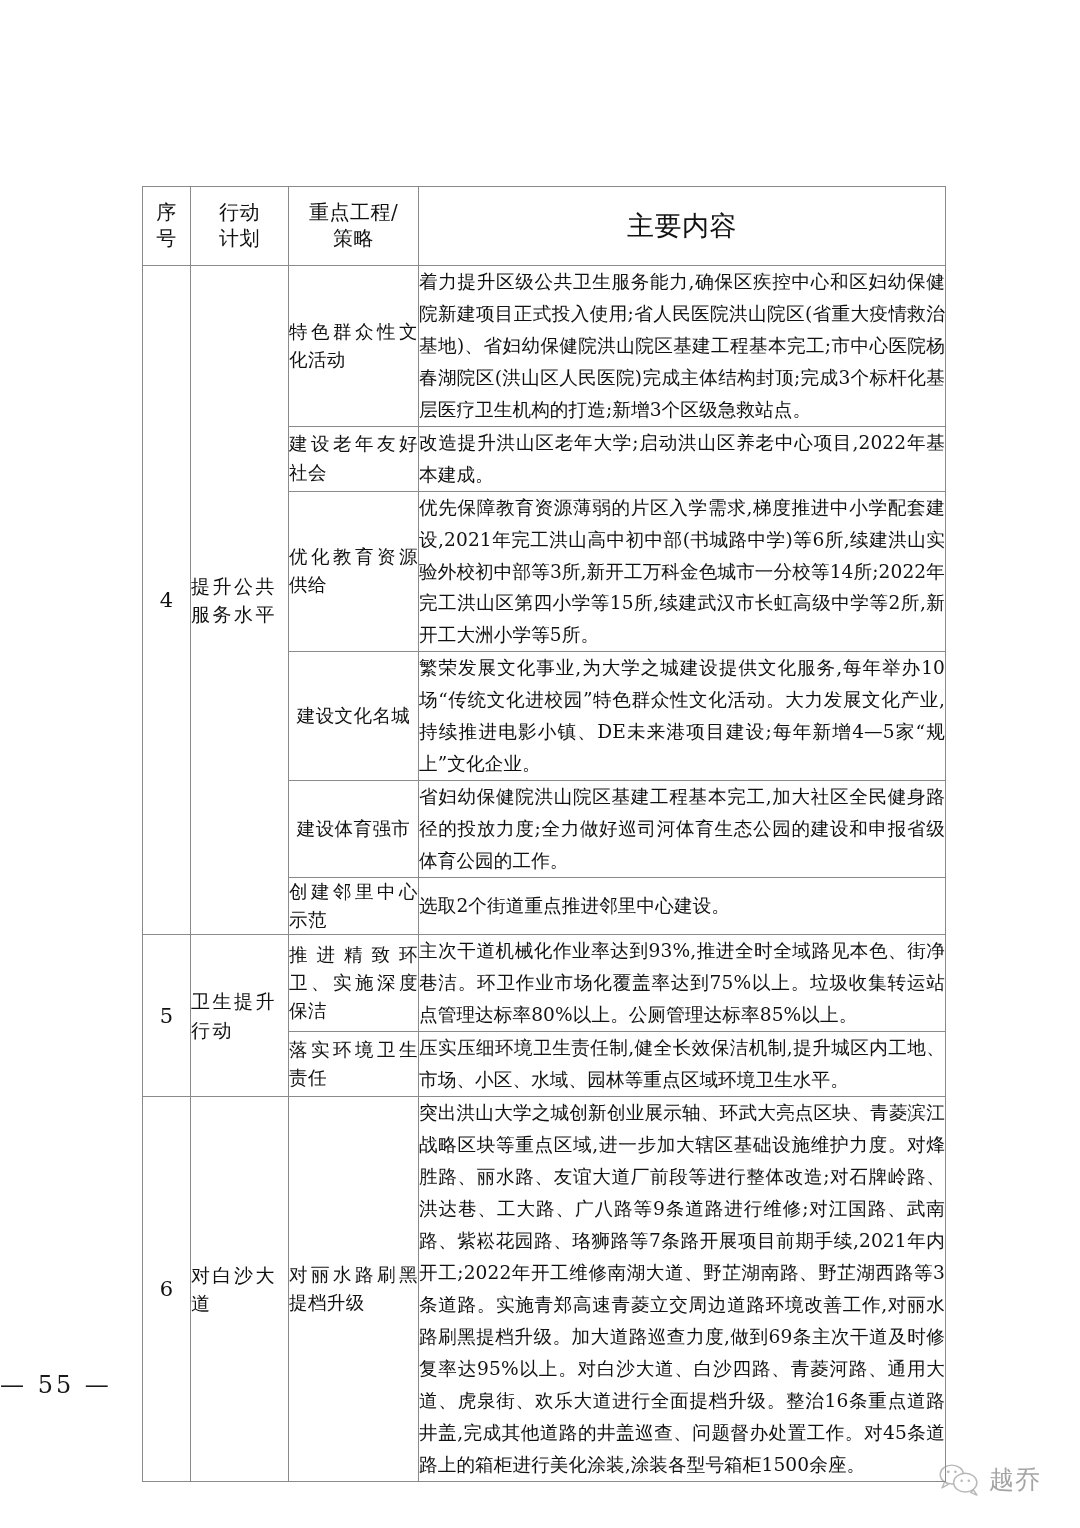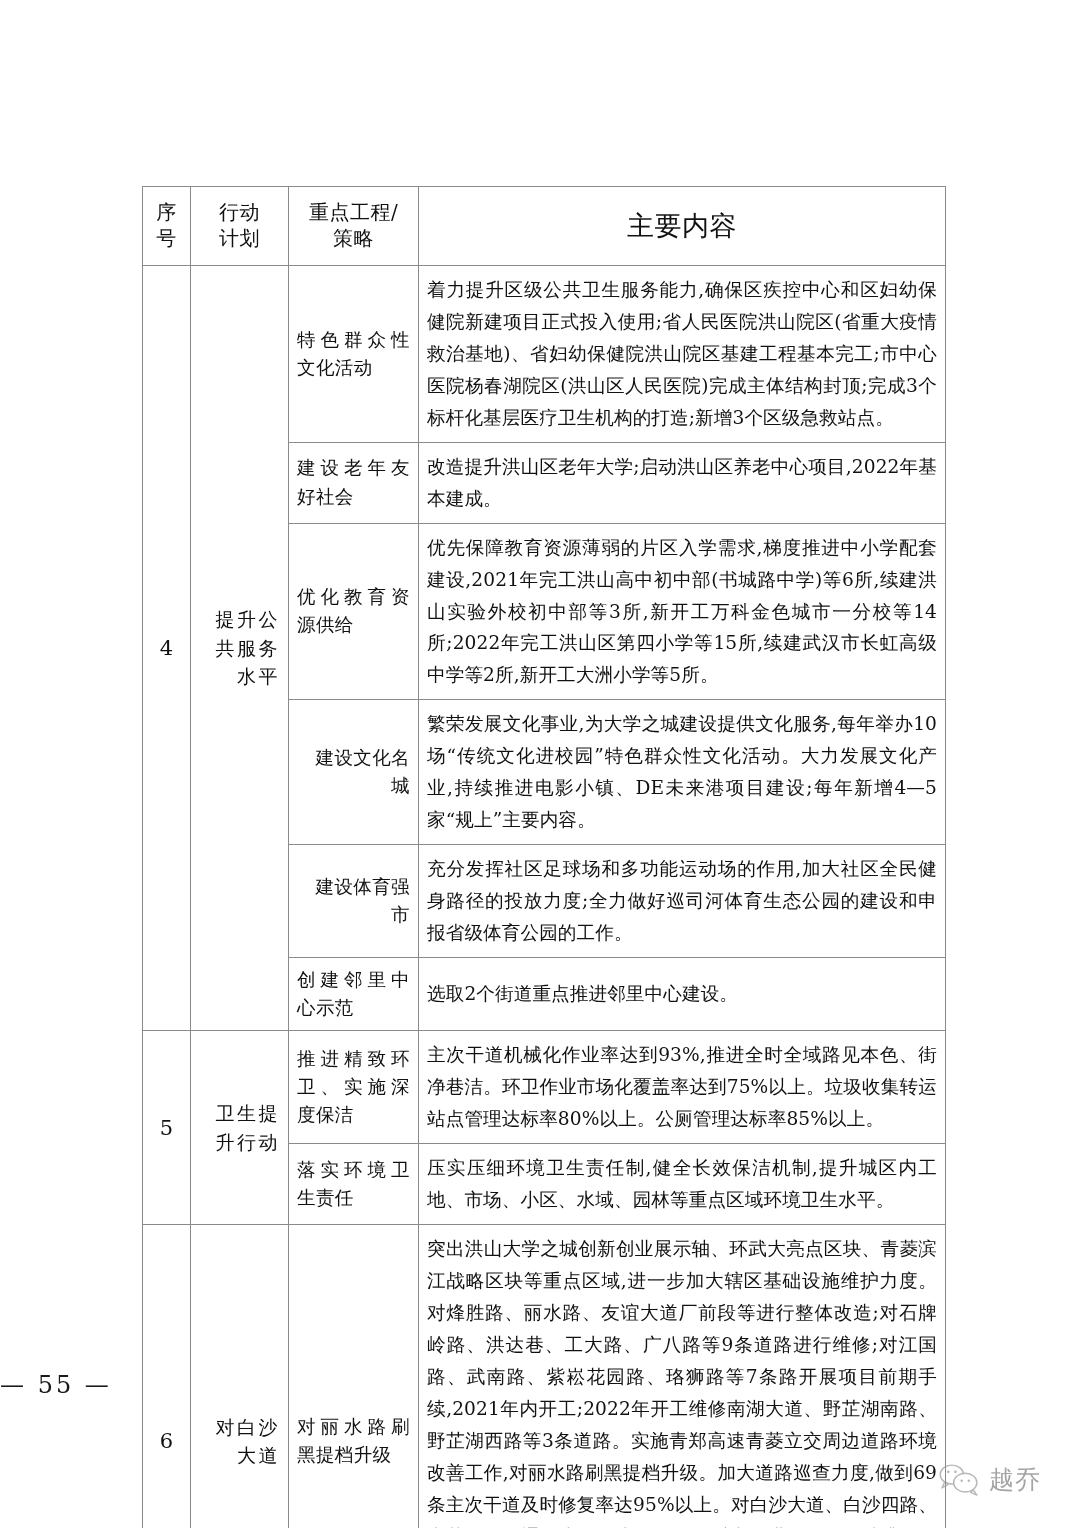--- a/index.html
+++ b/index.html
@@ -28,21 +28,21 @@
     position: absolute;
     left: 142px;
     top: 186px;
     width: 803px;
     border-collapse: collapse;
     table-layout: fixed;
     background: #fff;
   }
   .doc-table td, .doc-table th {
     border: 1px solid #8a8a8a;
-    padding: 8px;
+    padding: 0;
     vertical-align: middle;
     font-weight: normal;
   }
 
   col.c-no     { width: 48px; }
   col.c-plan   { width: 98px; }
   col.c-proj   { width: 130px; }
   col.c-main   { width: 527px; }
 
   
@@ -57,30 +57,30 @@
   .hdr td.main-hdr { font-size: 27px; }
 
   
   .cell-no {
     text-align: center;
     font-size: 21px;
     font-family: "DejaVu Serif", "Liberation Serif", serif;
     color: #111;
   }
   .cell-plan {
-    text-align: right;
+    text-align: left;
     font-size: 19px;
     line-height: 1.5;
     letter-spacing: 2.5px;
     padding: 6px 6px;
     color: #111;
     margin-left: 36px;
   }
   .cell-proj {
-    text-align: right;
+    text-align: center;
     font-size: 18.5px;
     line-height: 1.52;
     padding: 10px 7px 10px 9px;
     color: #111;
     letter-spacing: 0.4px;
   }
   .cell-proj.justified {
     text-align: justify;
     text-align-last: left;
     text-justify: inter-character;
@@ -163,25 +163,25 @@
       <tr>
         <td class="cell-proj justified">建设老年友好社会</td>
         <td class="cell-main">改造提升洪山区老年大学;启动洪山区养老中心项目,2022年基本建成。</td>
       </tr>
       <tr>
         <td class="cell-proj justified">优化教育资源供给</td>
         <td class="cell-main">优先保障教育资源薄弱的片区入学需求,梯度推进中小学配套建设,2021年完工洪山高中初中部(书城路中学)等6所,续建洪山实验外校初中部等3所,新开工万科金色城市一分校等14所;2022年完工洪山区第四小学等15所,续建武汉市长虹高级中学等2所,新开工大洲小学等5所。</td>
       </tr>
       <tr>
         <td class="cell-proj">建设文化名城</td>
-        <td class="cell-main">繁荣发展文化事业,为大学之城建设提供文化服务,每年举办10场“传统文化进校园”特色群众性文化活动。大力发展文化产业,持续推进电影小镇、DE未来港项目建设;每年新增4—5家“规上”主要内容。</td>
+        <td class="cell-main">繁荣发展文化事业,为大学之城建设提供文化服务,每年举办10场“传统文化进校园”特色群众性文化活动。大力发展文化产业,持续推进电影小镇、DE未来港项目建设;每年新增4—5家“规上”文化企业。</td>
       </tr>
       <tr>
         <td class="cell-proj">建设体育强市</td>
-        <td class="cell-main">充分发挥社区足球场和多功能运动场的作用,加大社区全民健身路径的投放力度;全力做好巡司河体育生态公园的建设和申报省级体育公园的工作。</td>
+        <td class="cell-main">省妇幼保健院洪山院区基建工程基本完工,加大社区全民健身路径的投放力度;全力做好巡司河体育生态公园的建设和申报省级体育公园的工作。</td>
       </tr>
       <tr>
         <td class="cell-proj justified">创建邻里中心示范</td>
         <td class="cell-main">选取2个街道重点推进邻里中心建设。</td>
       </tr>
 
       <tr>
         <td class="cell-no" rowspan="2">5</td>
         <td class="cell-plan" rowspan="2">卫生提升行动</td>
         <td class="cell-proj justified">推进精致环卫、实施深度保洁</td>

